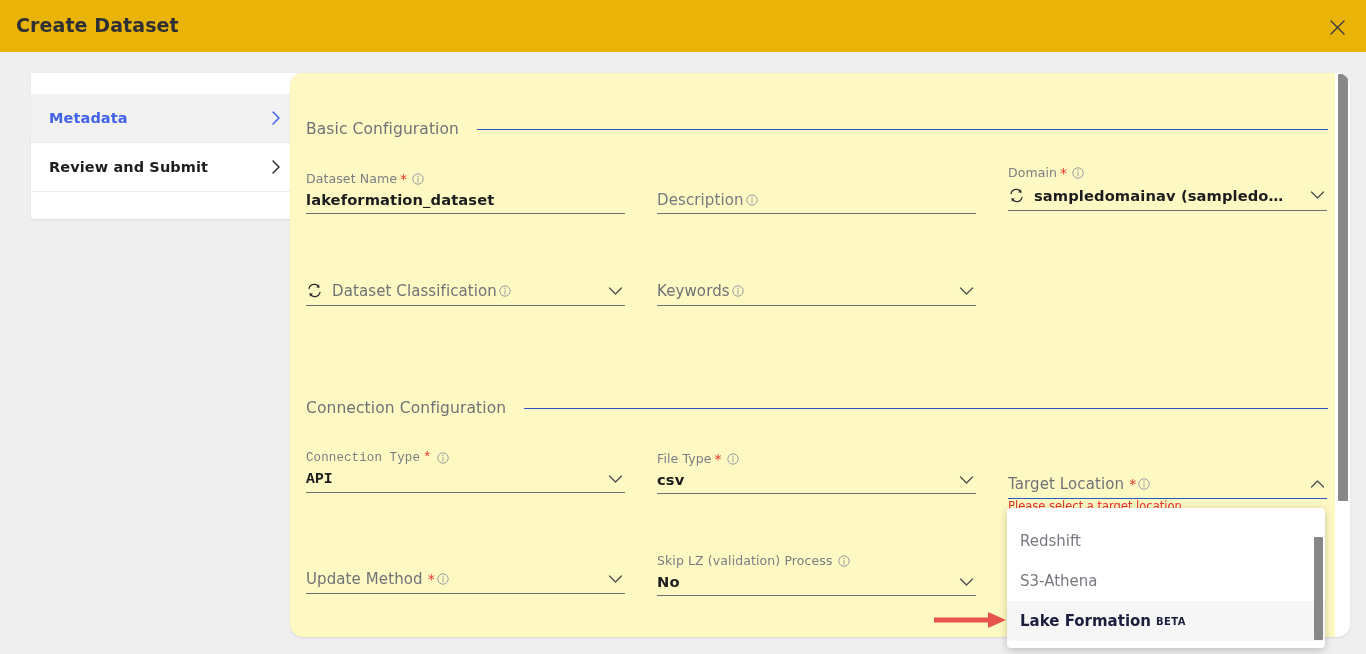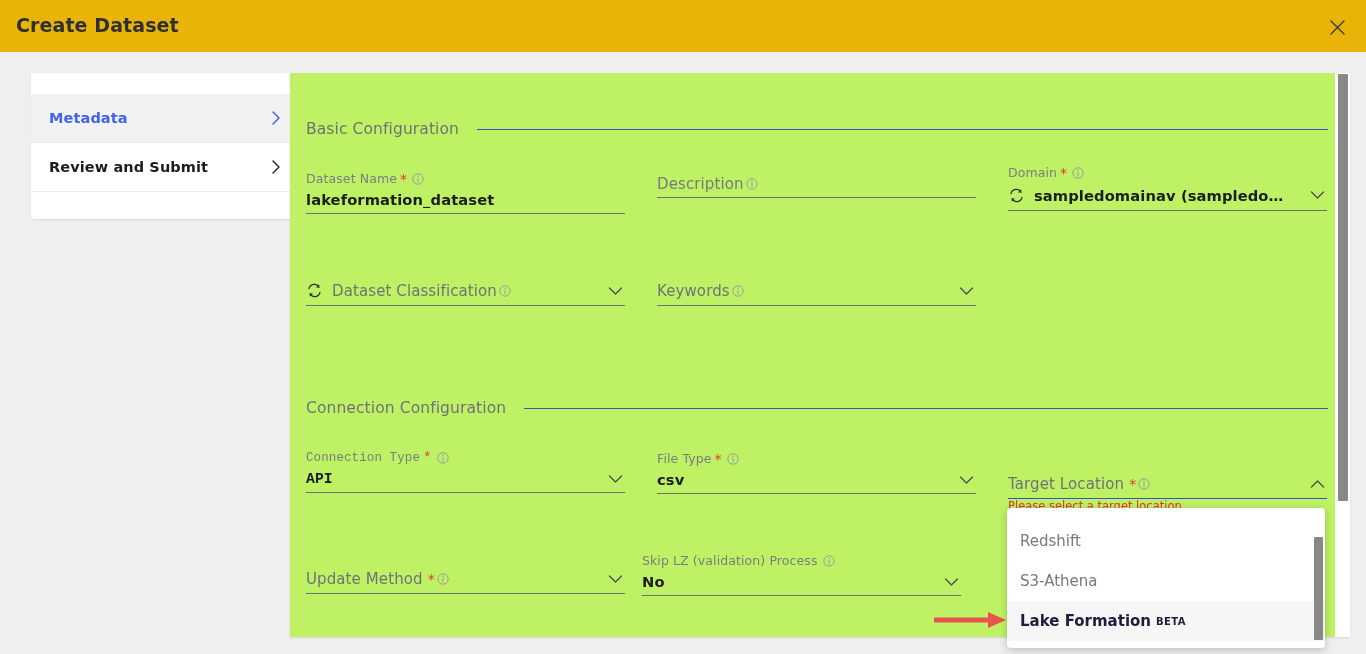--- a/index.html
+++ b/index.html
@@ -58,22 +58,22 @@
     position: absolute; right: 17px; top: 50%;
     transform: translateY(-50%);
     display: flex;
   }
   .side-pad-bottom { height: 27px; background: #ffffff; }
 
   
   .main-card {
     position: absolute; left: 290px; top: 73px;
     width: 1060px; height: 564px;
-    background: #bef264;
-    border-radius: 0;
+    background: #fef9c3;
+    border-radius: 13px;
     box-shadow: 0 1px 2px rgba(0,0,0,.10);
     overflow: hidden;
   }
   .main-scrollbar-track {
     position: absolute; right: 0; top: 0; width: 15px; height: 564px;
     background: #ffffff;
   }
   .main-scrollbar-thumb {
     position: absolute; right: 2px; top: 1px;
     width: 10px; height: 427px;
@@ -237,21 +237,21 @@
             <circle cx="6" cy="3.3" r=".75" fill="#9b9ea2"></circle>
             <path d="M6 5.2 V9" stroke="#9b9ea2" stroke-width="1" stroke-linecap="round"></path>
           </svg>
         </span>
       </div>
       <div class="field-ctl">
         <span class="field-value">lakeformation_dataset</span>
       </div>
     </div>
 
-    <div class="field" style="left:367px; top:82px;">
+    <div class="field" style="left:367px; top:98px;">
       <div class="field-label">&nbsp;</div>
       <div class="field-ctl">
         <span class="field-value placeholder">Description</span>
         <span class="info-ic">
           <svg width="12" height="12" viewBox="0 0 12 12" aria-hidden="true">
             <circle cx="6" cy="6" r="5.2" stroke="#9b9ea2" stroke-width="1" fill="none"></circle>
             <circle cx="6" cy="3.3" r=".75" fill="#9b9ea2"></circle>
             <path d="M6 5.2 V9" stroke="#9b9ea2" stroke-width="1" stroke-linecap="round"></path>
           </svg>
         </span>
@@ -412,21 +412,21 @@
           </svg>
         </span>
         <span class="chev-ctl">
           <svg width="15" height="10" viewBox="0 0 15 10" aria-hidden="true">
             <path d="M1.5 2 L7.5 8 L13.5 2" stroke="#4b4e52" stroke-width="1.3" fill="none" stroke-linecap="round" stroke-linejoin="round"></path>
           </svg>
         </span>
       </div>
     </div>
 
-    <div class="field" style="left:352px; top:480px;">
+    <div class="field" style="left:367px; top:480px;">
       <div class="field-label">
         <span>Skip LZ (validation) Process</span>
         <span class="info-ic">
           <svg width="12" height="12" viewBox="0 0 12 12" aria-hidden="true">
             <circle cx="6" cy="6" r="5.2" stroke="#9b9ea2" stroke-width="1" fill="none"></circle>
             <circle cx="6" cy="3.3" r=".75" fill="#9b9ea2"></circle>
             <path d="M6 5.2 V9" stroke="#9b9ea2" stroke-width="1" stroke-linecap="round"></path>
           </svg>
         </span>
       </div>

